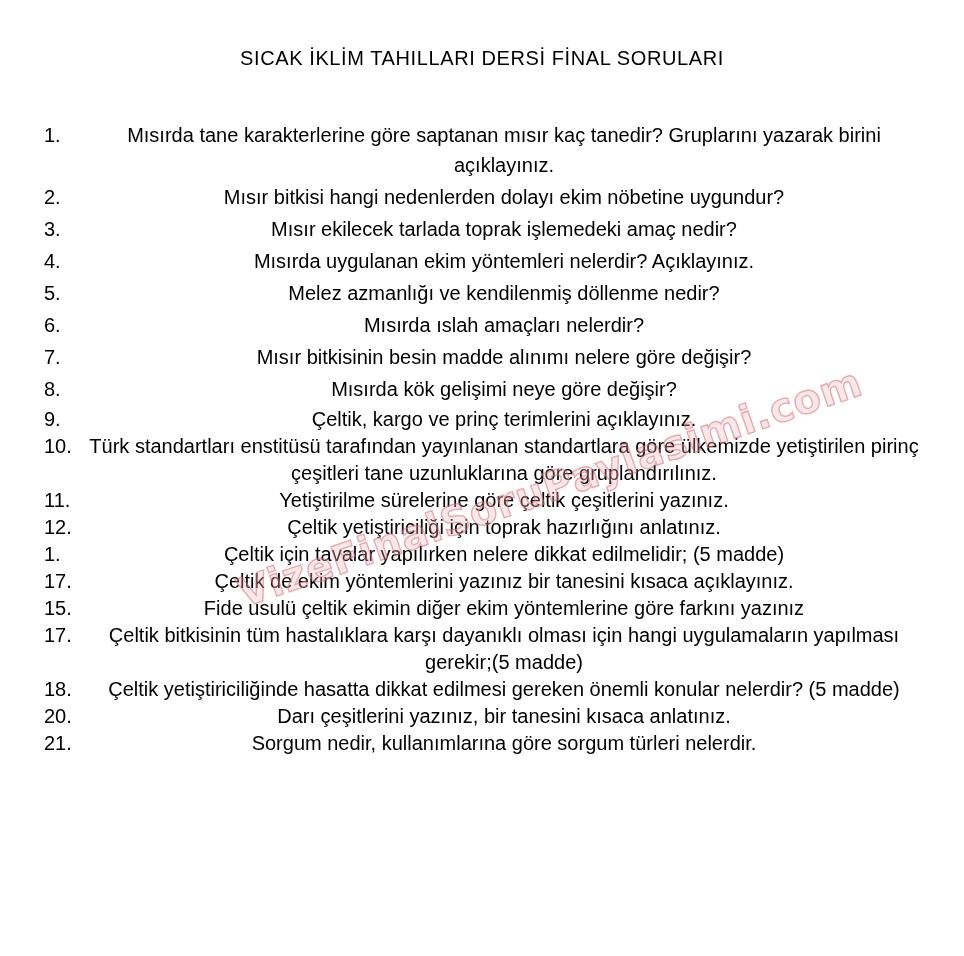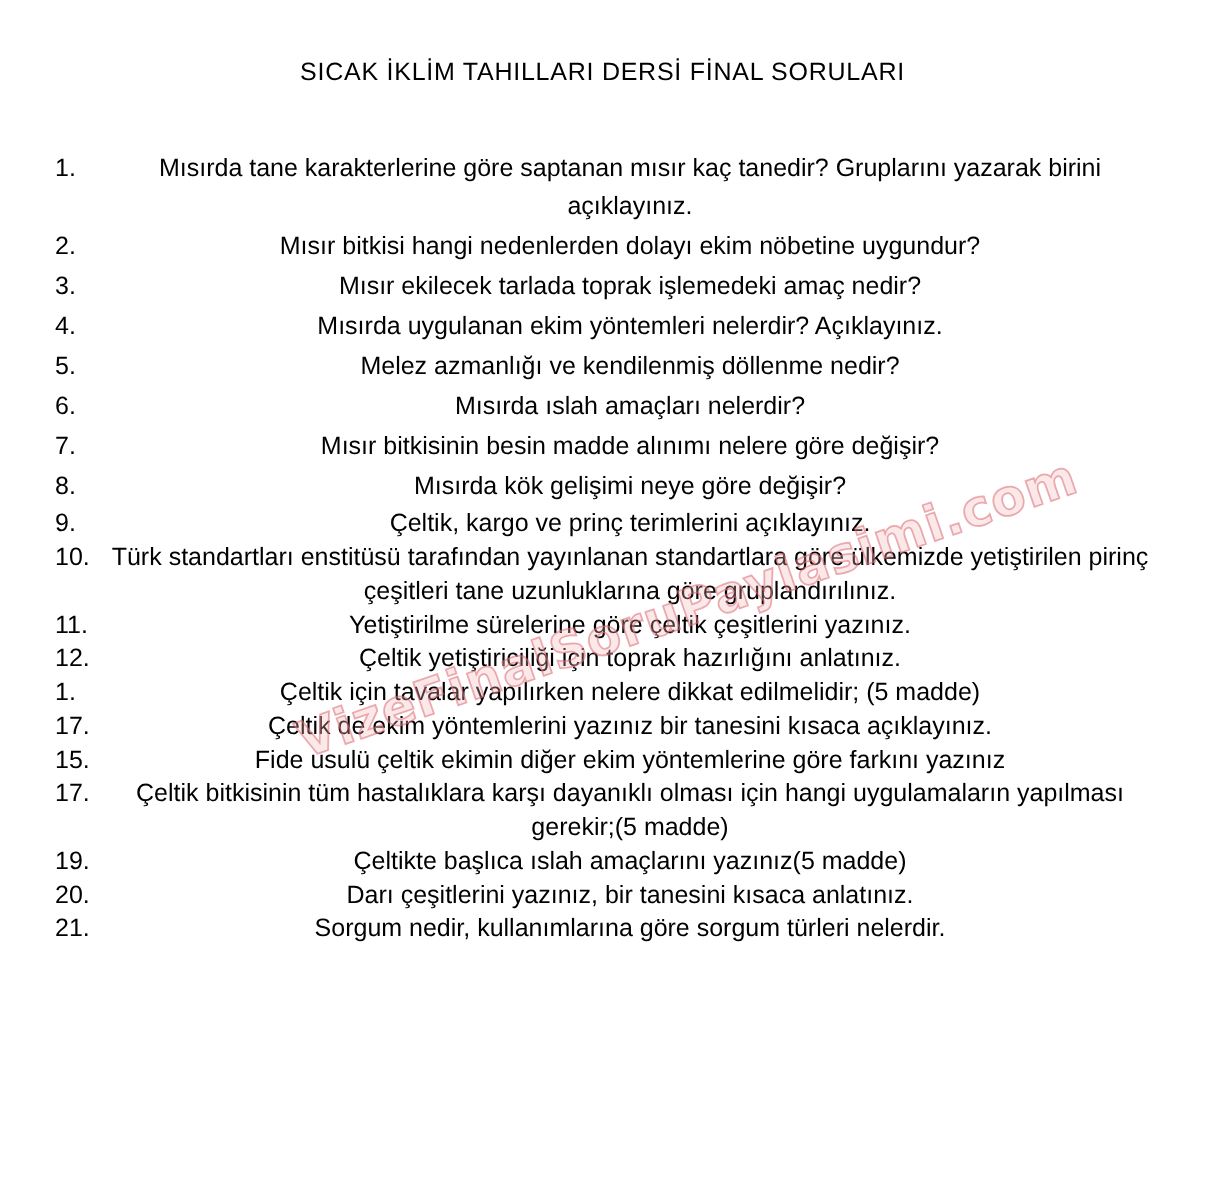--- a/index.html
+++ b/index.html
@@ -116,22 +116,22 @@
     </li>
     <li class="q">
       <span class="qnum">15.</span>
       <span class="qtext">Fide usulü çeltik ekimin diğer ekim yöntemlerine göre farkını yazınız</span>
     </li>
     <li class="q">
       <span class="qnum">17.</span>
       <span class="qtext">Çeltik bitkisinin tüm hastalıklara karşı dayanıklı olması için hangi uygulamaların yapılması gerekir;(5 madde)</span>
     </li>
     <li class="q">
-      <span class="qnum">19.</span>
-      <span class="qtext">Çeltikte başlıca ıslah amaçlarını yazınız(5 madde)</span>
+      <span class="qnum">18.</span>
+      <span class="qtext">Çeltik yetiştiriciliğinde hasatta dikkat edilmesi gereken önemli konular nelerdir? (5 madde)</span>
     </li>
     <li class="q">
       <span class="qnum">20.</span>
       <span class="qtext">Darı çeşitlerini yazınız, bir tanesini kısaca anlatınız.</span>
     </li>
     <li class="q">
       <span class="qnum">21.</span>
       <span class="qtext">Sorgum nedir, kullanımlarına göre sorgum türleri nelerdir.</span>
     </li>
   </ol>

